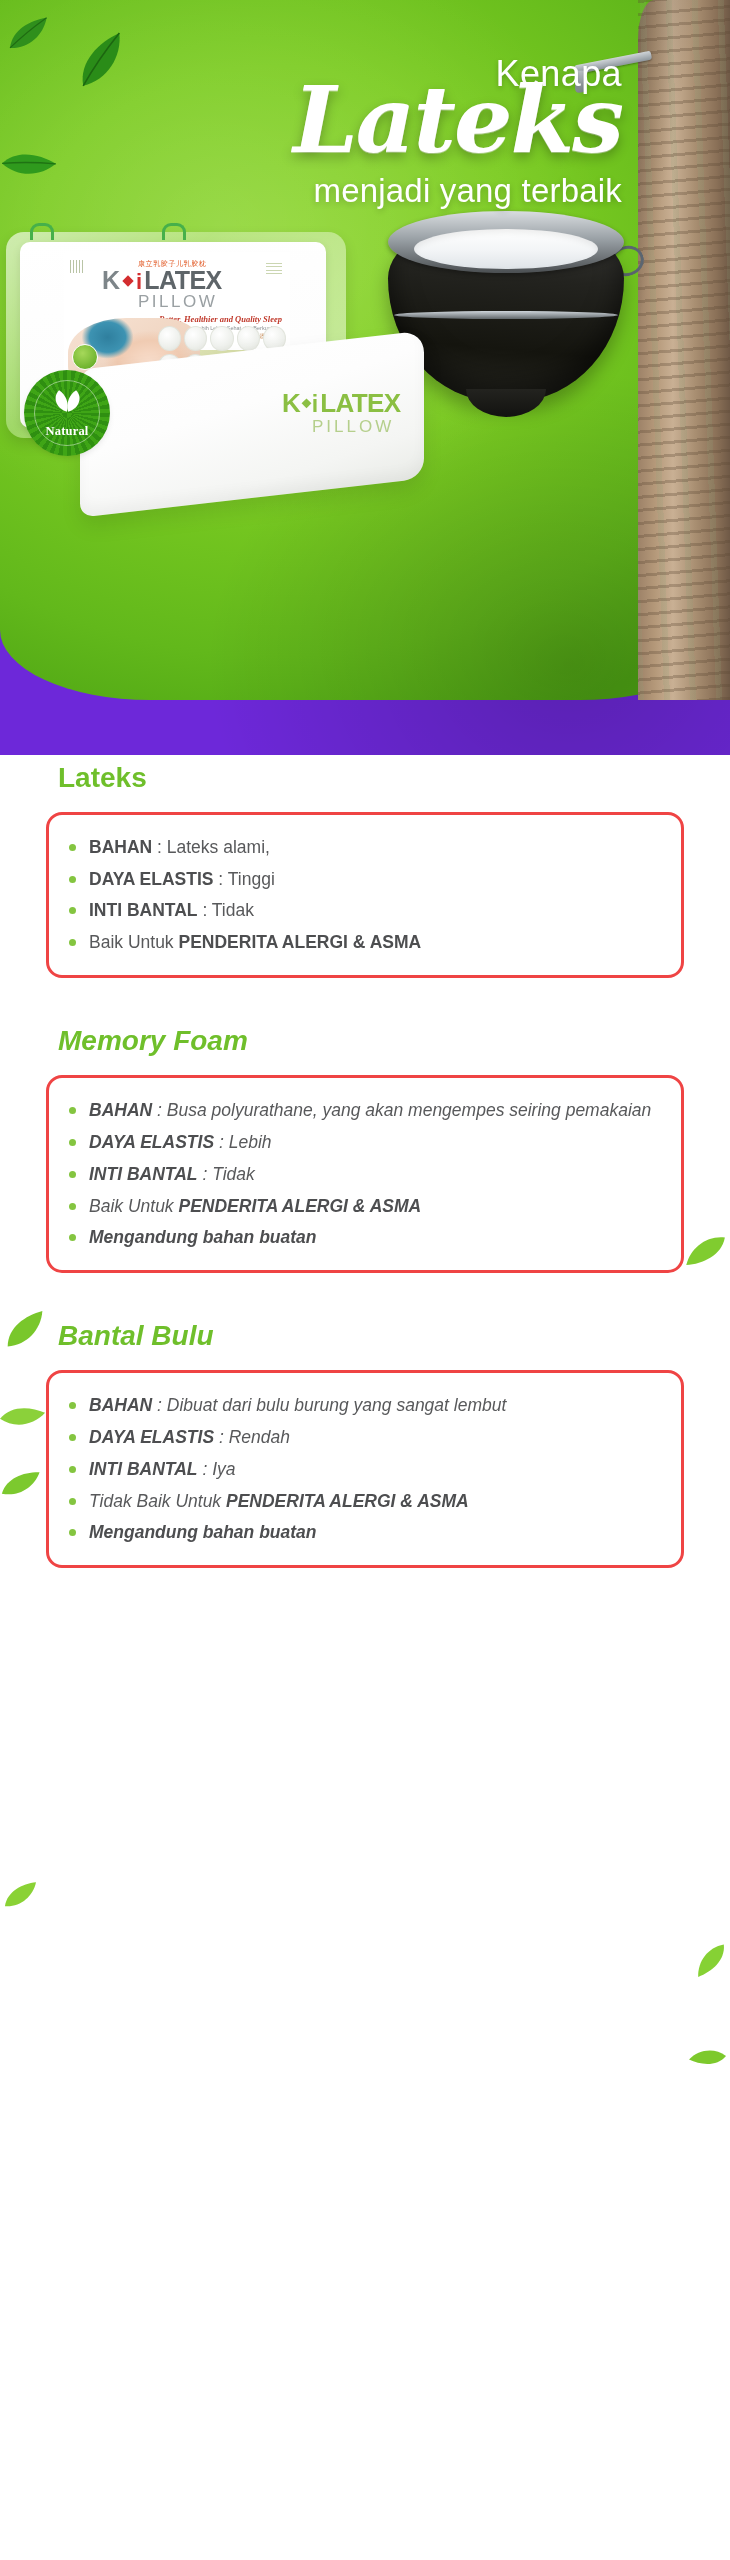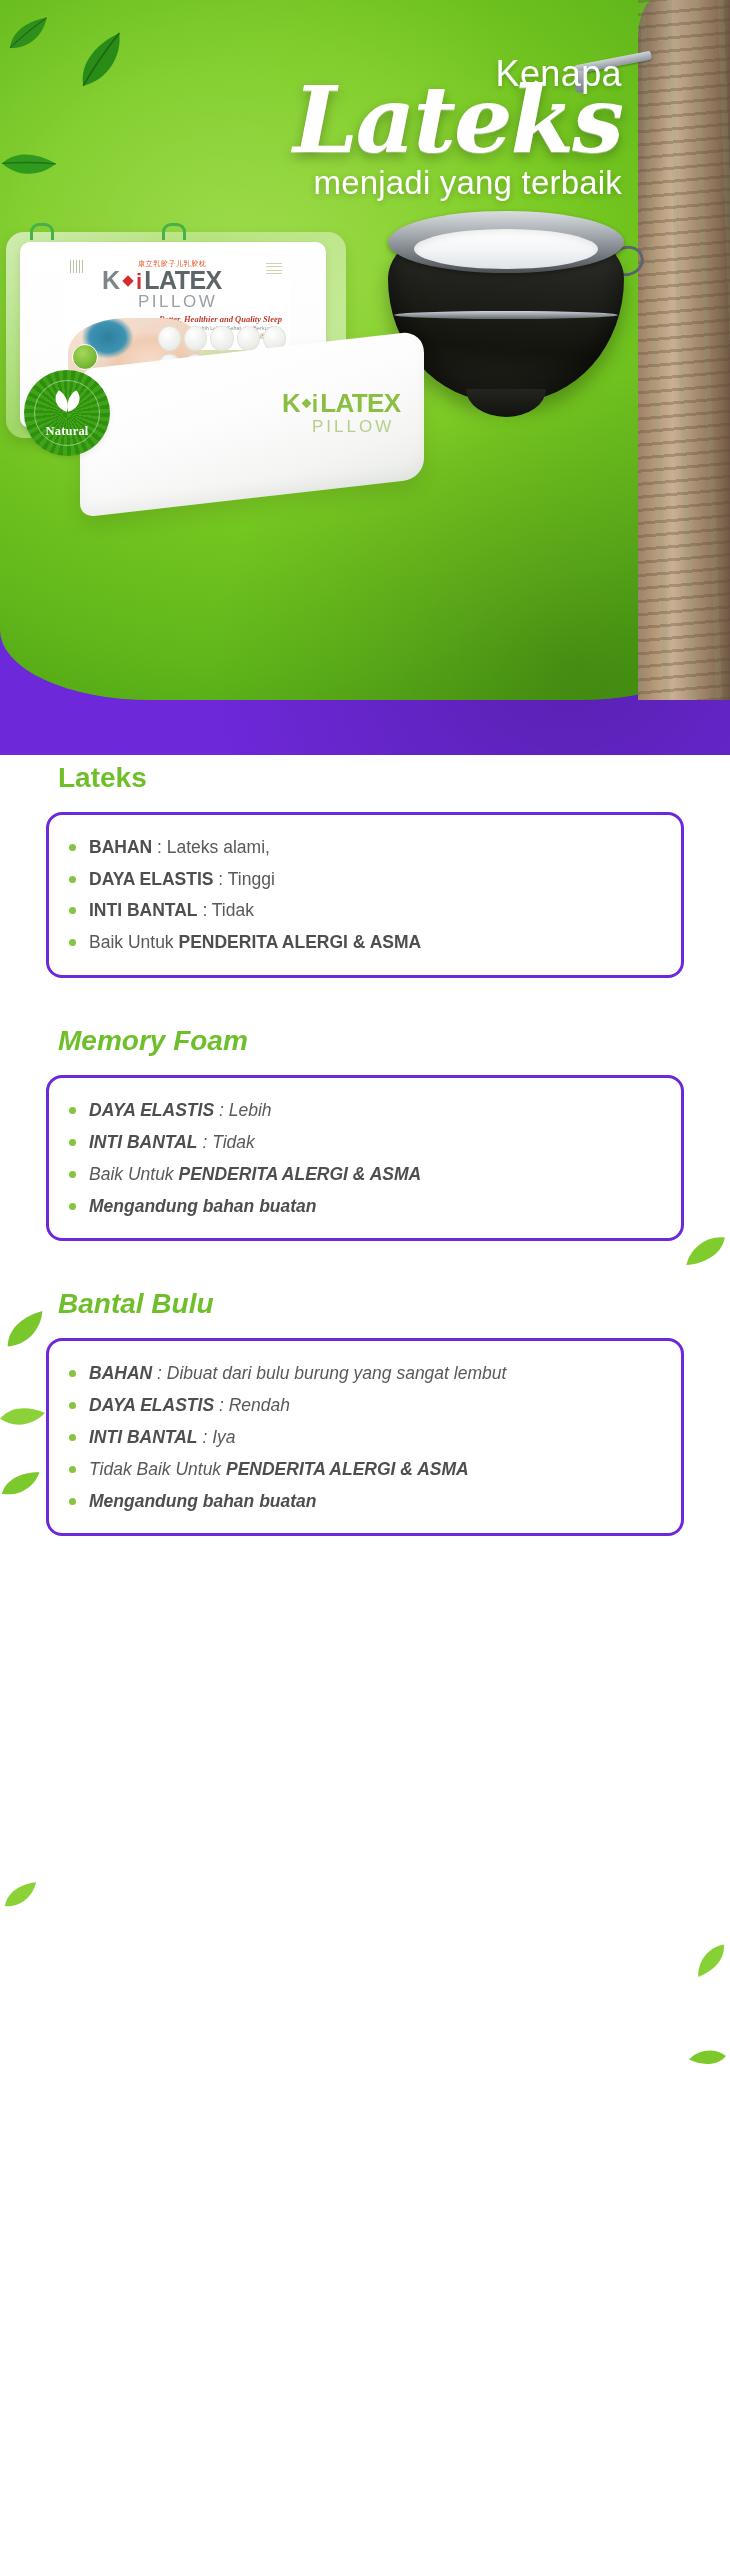--- a/index.html
+++ b/index.html
@@ -168,21 +168,21 @@
     line-height: 0.92;
     margin-top: -14px;
     letter-spacing: -2px;
     text-shadow: 0 5px 12px rgba(0,0,0,0.28), 0 1px 0 rgba(255,255,255,0.5);
   }
   .menjadi {
     font-size: 33px;
     color: #ffffff;
     font-weight: 400;
     line-height: 1.1;
-    margin-top: 2px;
+    margin-top: 10px;
     letter-spacing: 0.2px;
     text-shadow: 0 2px 6px rgba(0,0,0,0.22);
   }
 
   
   .pillow-zone {
     position: absolute;
     left: 6px;
     top: 232px;
     width: 420px;
@@ -459,21 +459,21 @@
   .section-title {
     font-size: 28px;
     font-weight: 700;
     color: #6fbf2b;
     padding-left: 58px;
     line-height: 1.1;
   }
 
   .card {
     margin: 18px 46px 0 46px;
-    border: 3px solid #6d28d9;
+    border: 3px solid #ef4444;
     border-radius: 16px;
     background: #ffffff;
     padding: 20px 20px 20px 14px;
   }
 
   .bullets { list-style: none; }
 
   .bullets li {
     position: relative;
     padding-left: 26px;
@@ -652,20 +652,23 @@
         </li>
       </ul>
     </div>
   </div>
 
   <div class="section" style="padding-top:42px;font-style:italic;">
     <div class="section-title">Memory Foam</div>
     <div class="card">
       <ul class="bullets">
         <li>
+          <b>BAHAN</b><span> : </span><span>Busa polyurathane, yang akan mengempes seiring pemakaian</span>
+        </li>
+        <li>
           <b>DAYA ELASTIS</b><span> : </span><span>Lebih</span>
         </li>
         <li>
           <b>INTI BANTAL</b><span> : </span><span>Tidak</span>
         </li>
         <li>
           <span>Baik Untuk </span><b>PENDERITA ALERGI &amp; ASMA</b>
         </li>
         <li>
           <b>Mengandung bahan buatan</b>

